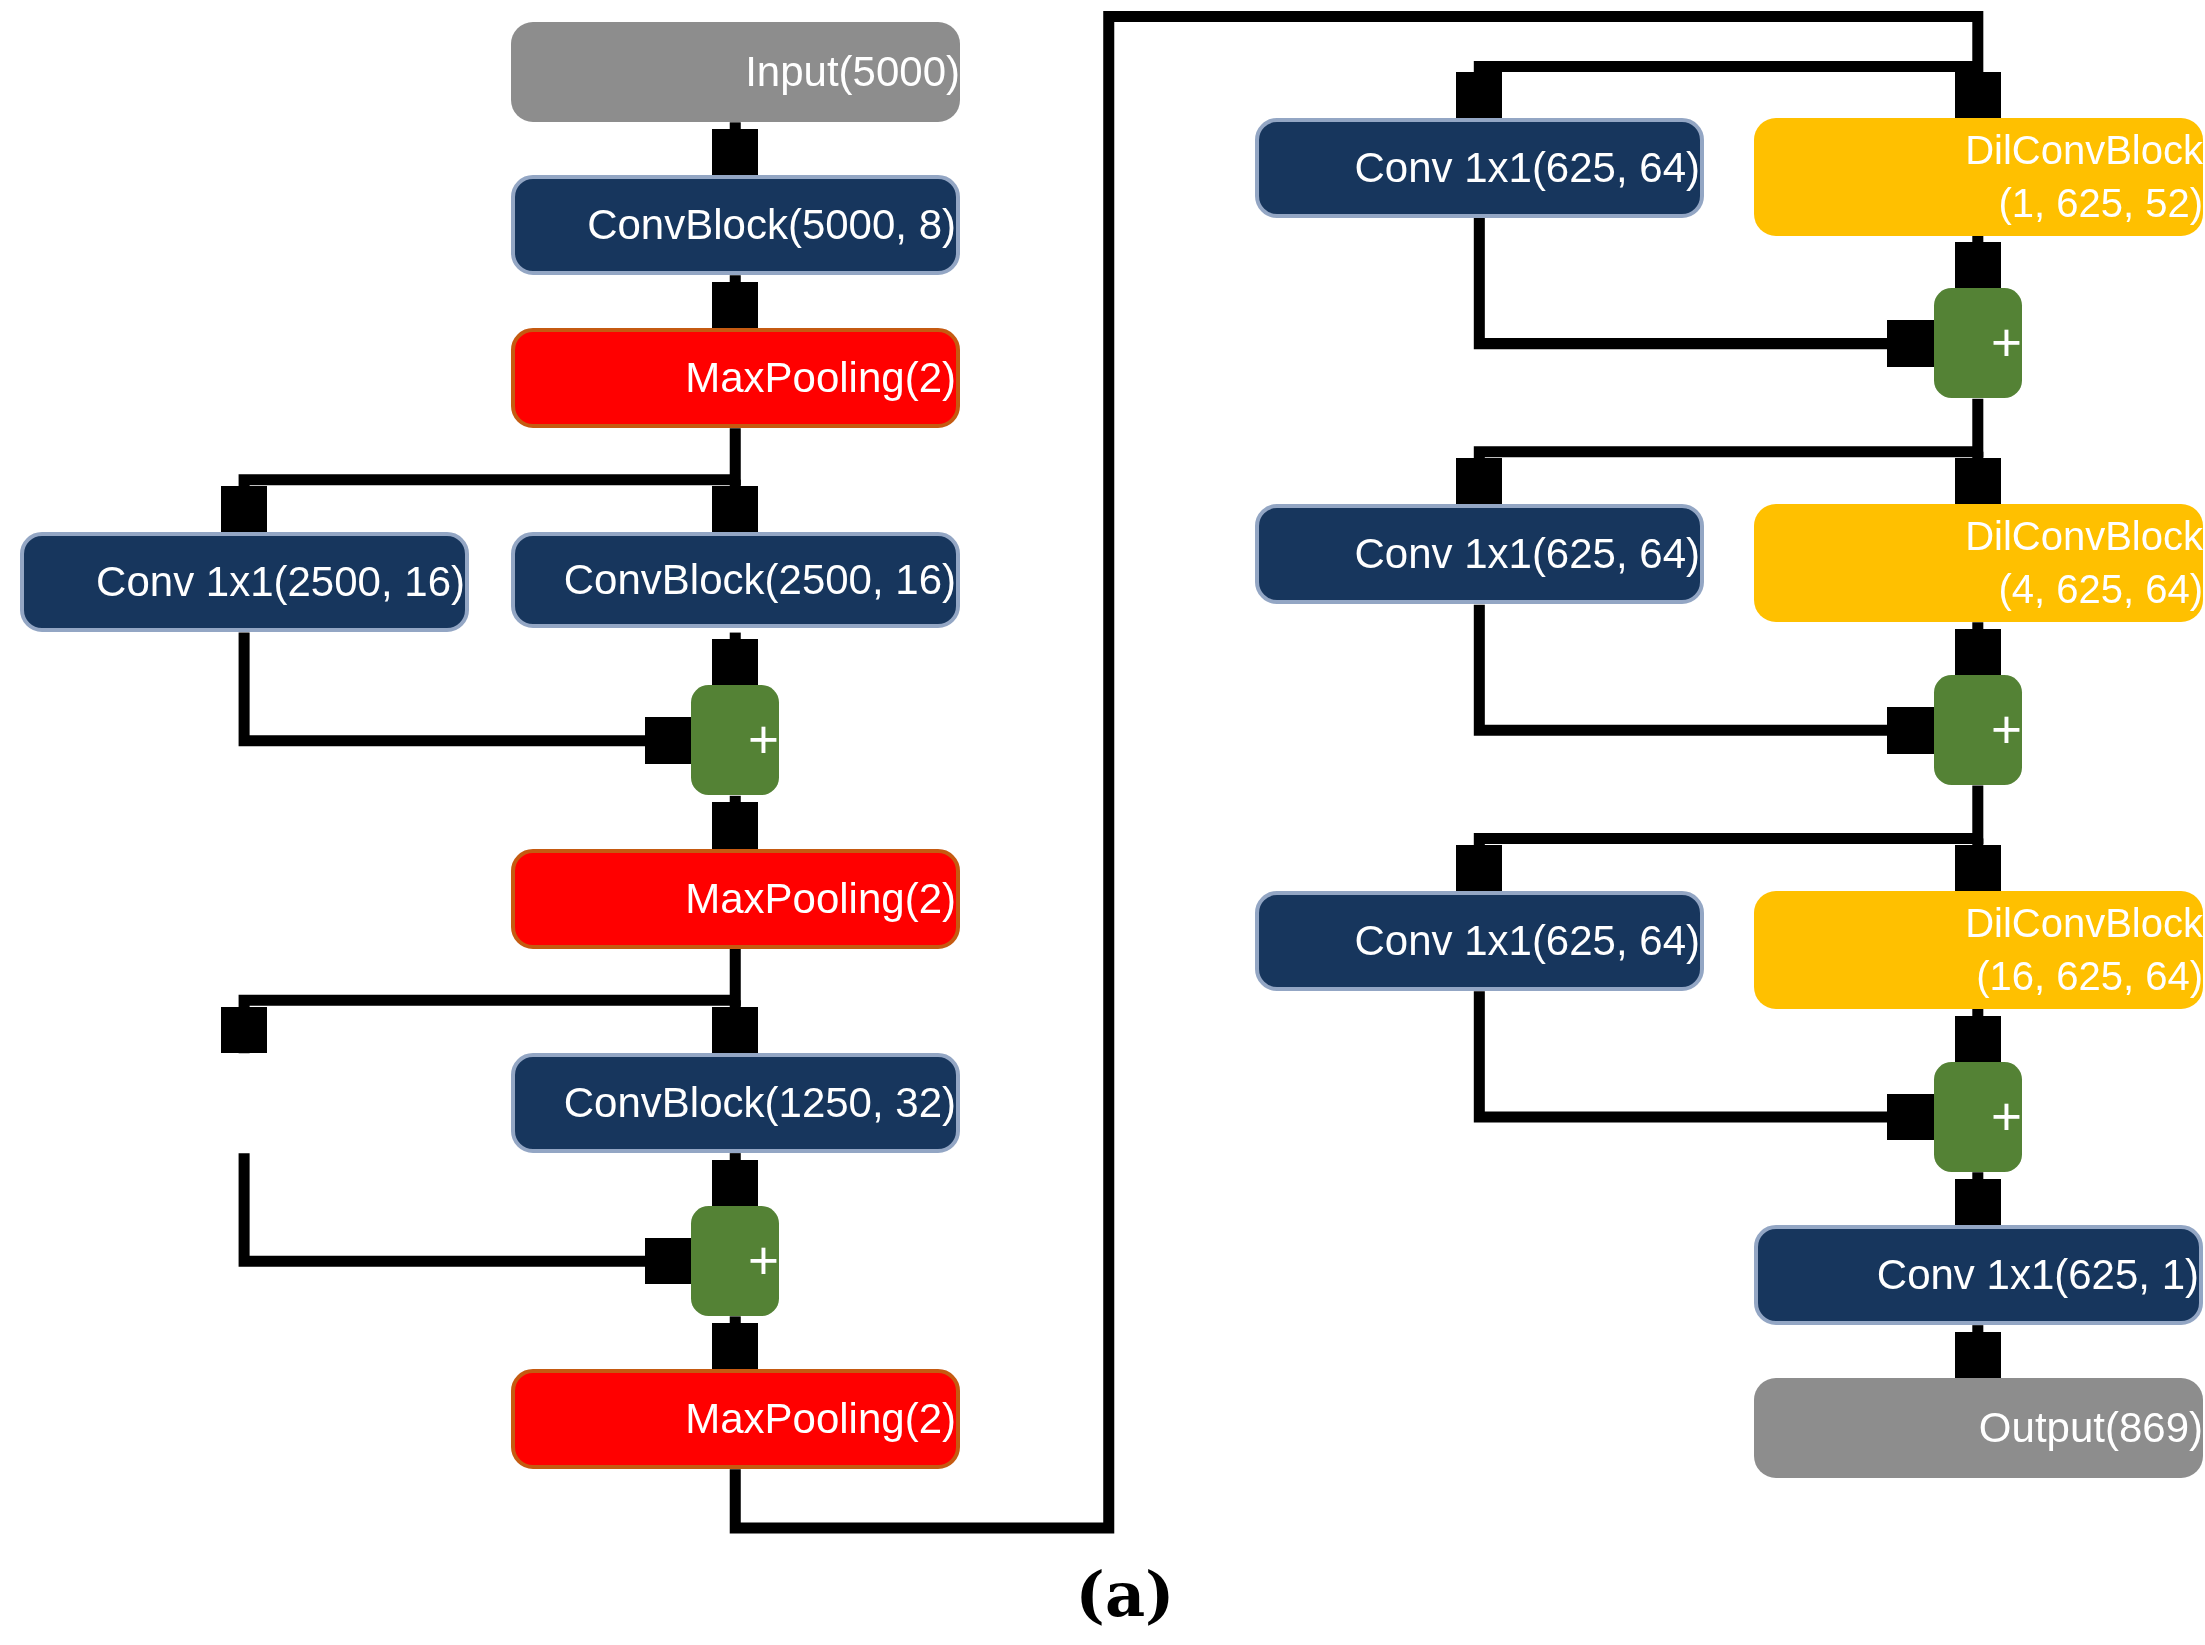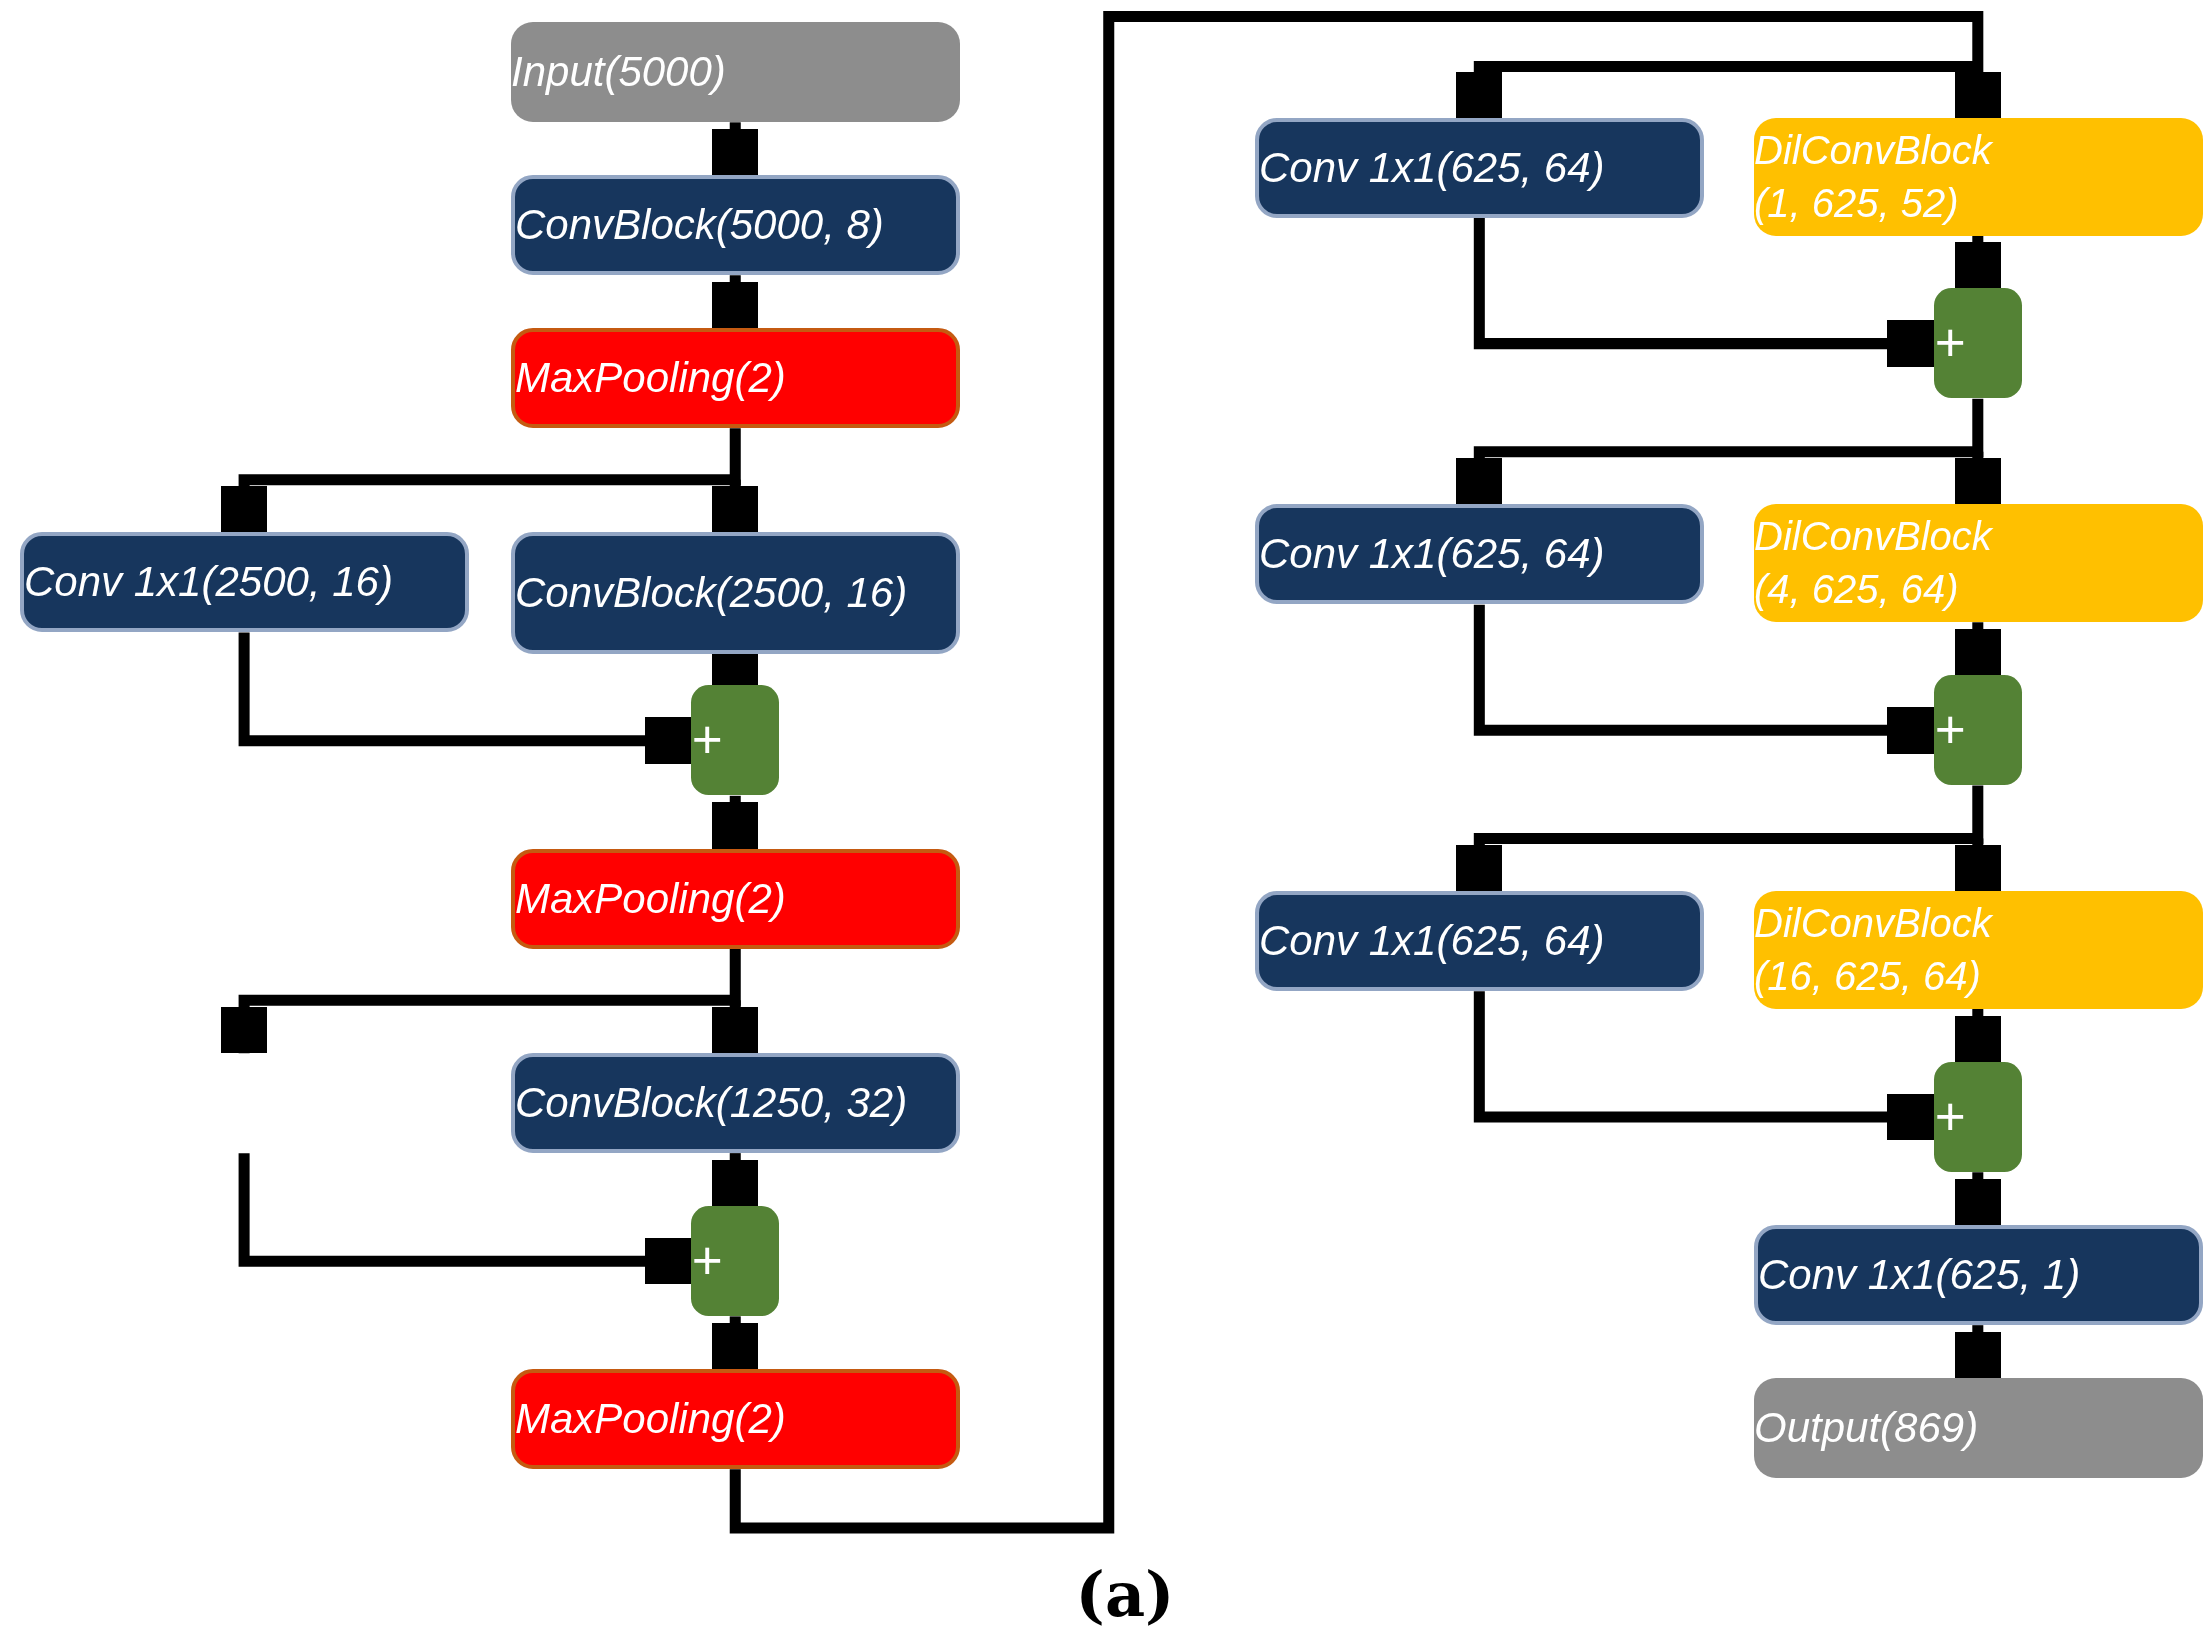--- a/index.html
+++ b/index.html
@@ -9,25 +9,24 @@
     background:#ffffff;
     font-family:"Liberation Sans",sans-serif;
     overflow:hidden;
   }
   .wires{position:absolute;left:0;top:0;width:2205px;height:1646px;}
   .wires path{stroke:var(--wire,#000);stroke-width:15;fill:none;stroke-linejoin:miter;}
   .wires .ah{fill:var(--wire,#000);}
   .node{
     position:absolute;box-sizing:border-box;
     border-radius:22px;
-    display:flex;flex-direction:column;align-items:flex-start;justify-content:center;
+    display:flex;flex-direction:column;align-items:flex-end;justify-content:center;
     color:var(--label_text,#fff);
     font-size:42px;line-height:1.12;text-align:center;
     white-space:nowrap;
-    font-style:italic;
   }
   .kind-io{background:var(--box_gray,#8d8d8d);}
   .kind-conv{background:var(--box_navy,#17365d);border:4.4px solid var(--box_navy_border,#93a6c4);}
   .kind-pool{background:var(--box_red,#ff0000);border:4.4px solid var(--box_red_border,#c55a11);}
   .kind-dilconv{background:var(--box_yellow,#ffc000);font-size:40px;gap:8px;}
   .kind-add{background:var(--box_green,#548235);border-radius:17.6px;font-size:53px;font-weight:400;}
   .caption{
     position:absolute;left:978px;top:1550px;width:294px;height:88px;
     display:flex;align-items:center;justify-content:center;
     font-family:"DejaVu Serif",serif;font-weight:bold;
@@ -83,21 +82,21 @@
   </div>
   <div class="node kind-conv" style="left:511px;top:175px;width:449px;height:100px">
     <span>ConvBlock(5000, 8)</span>
   </div>
   <div class="node kind-pool" style="left:511px;top:328px;width:449px;height:100px">
     <span>MaxPooling(2)</span>
   </div>
   <div class="node kind-conv" style="left:20px;top:532px;width:449px;height:100px">
     <span>Conv 1x1(2500, 16)</span>
   </div>
-  <div class="node kind-conv" style="left:511px;top:532px;width:449px;height:122px">
+  <div class="node kind-conv" style="left:511px;top:532px;width:449px;height:96px">
     <span>ConvBlock(2500, 16)</span>
   </div>
   <div class="node kind-add" style="left:691px;top:685px;width:88px;height:110px">
     <span>+</span>
   </div>
   <div class="node kind-pool" style="left:511px;top:849px;width:449px;height:100px">
     <span>MaxPooling(2)</span>
   </div>
   <div class="node kind-conv" style="left:511px;top:1053px;width:449px;height:100px">
     <span>ConvBlock(1250, 32)</span>

